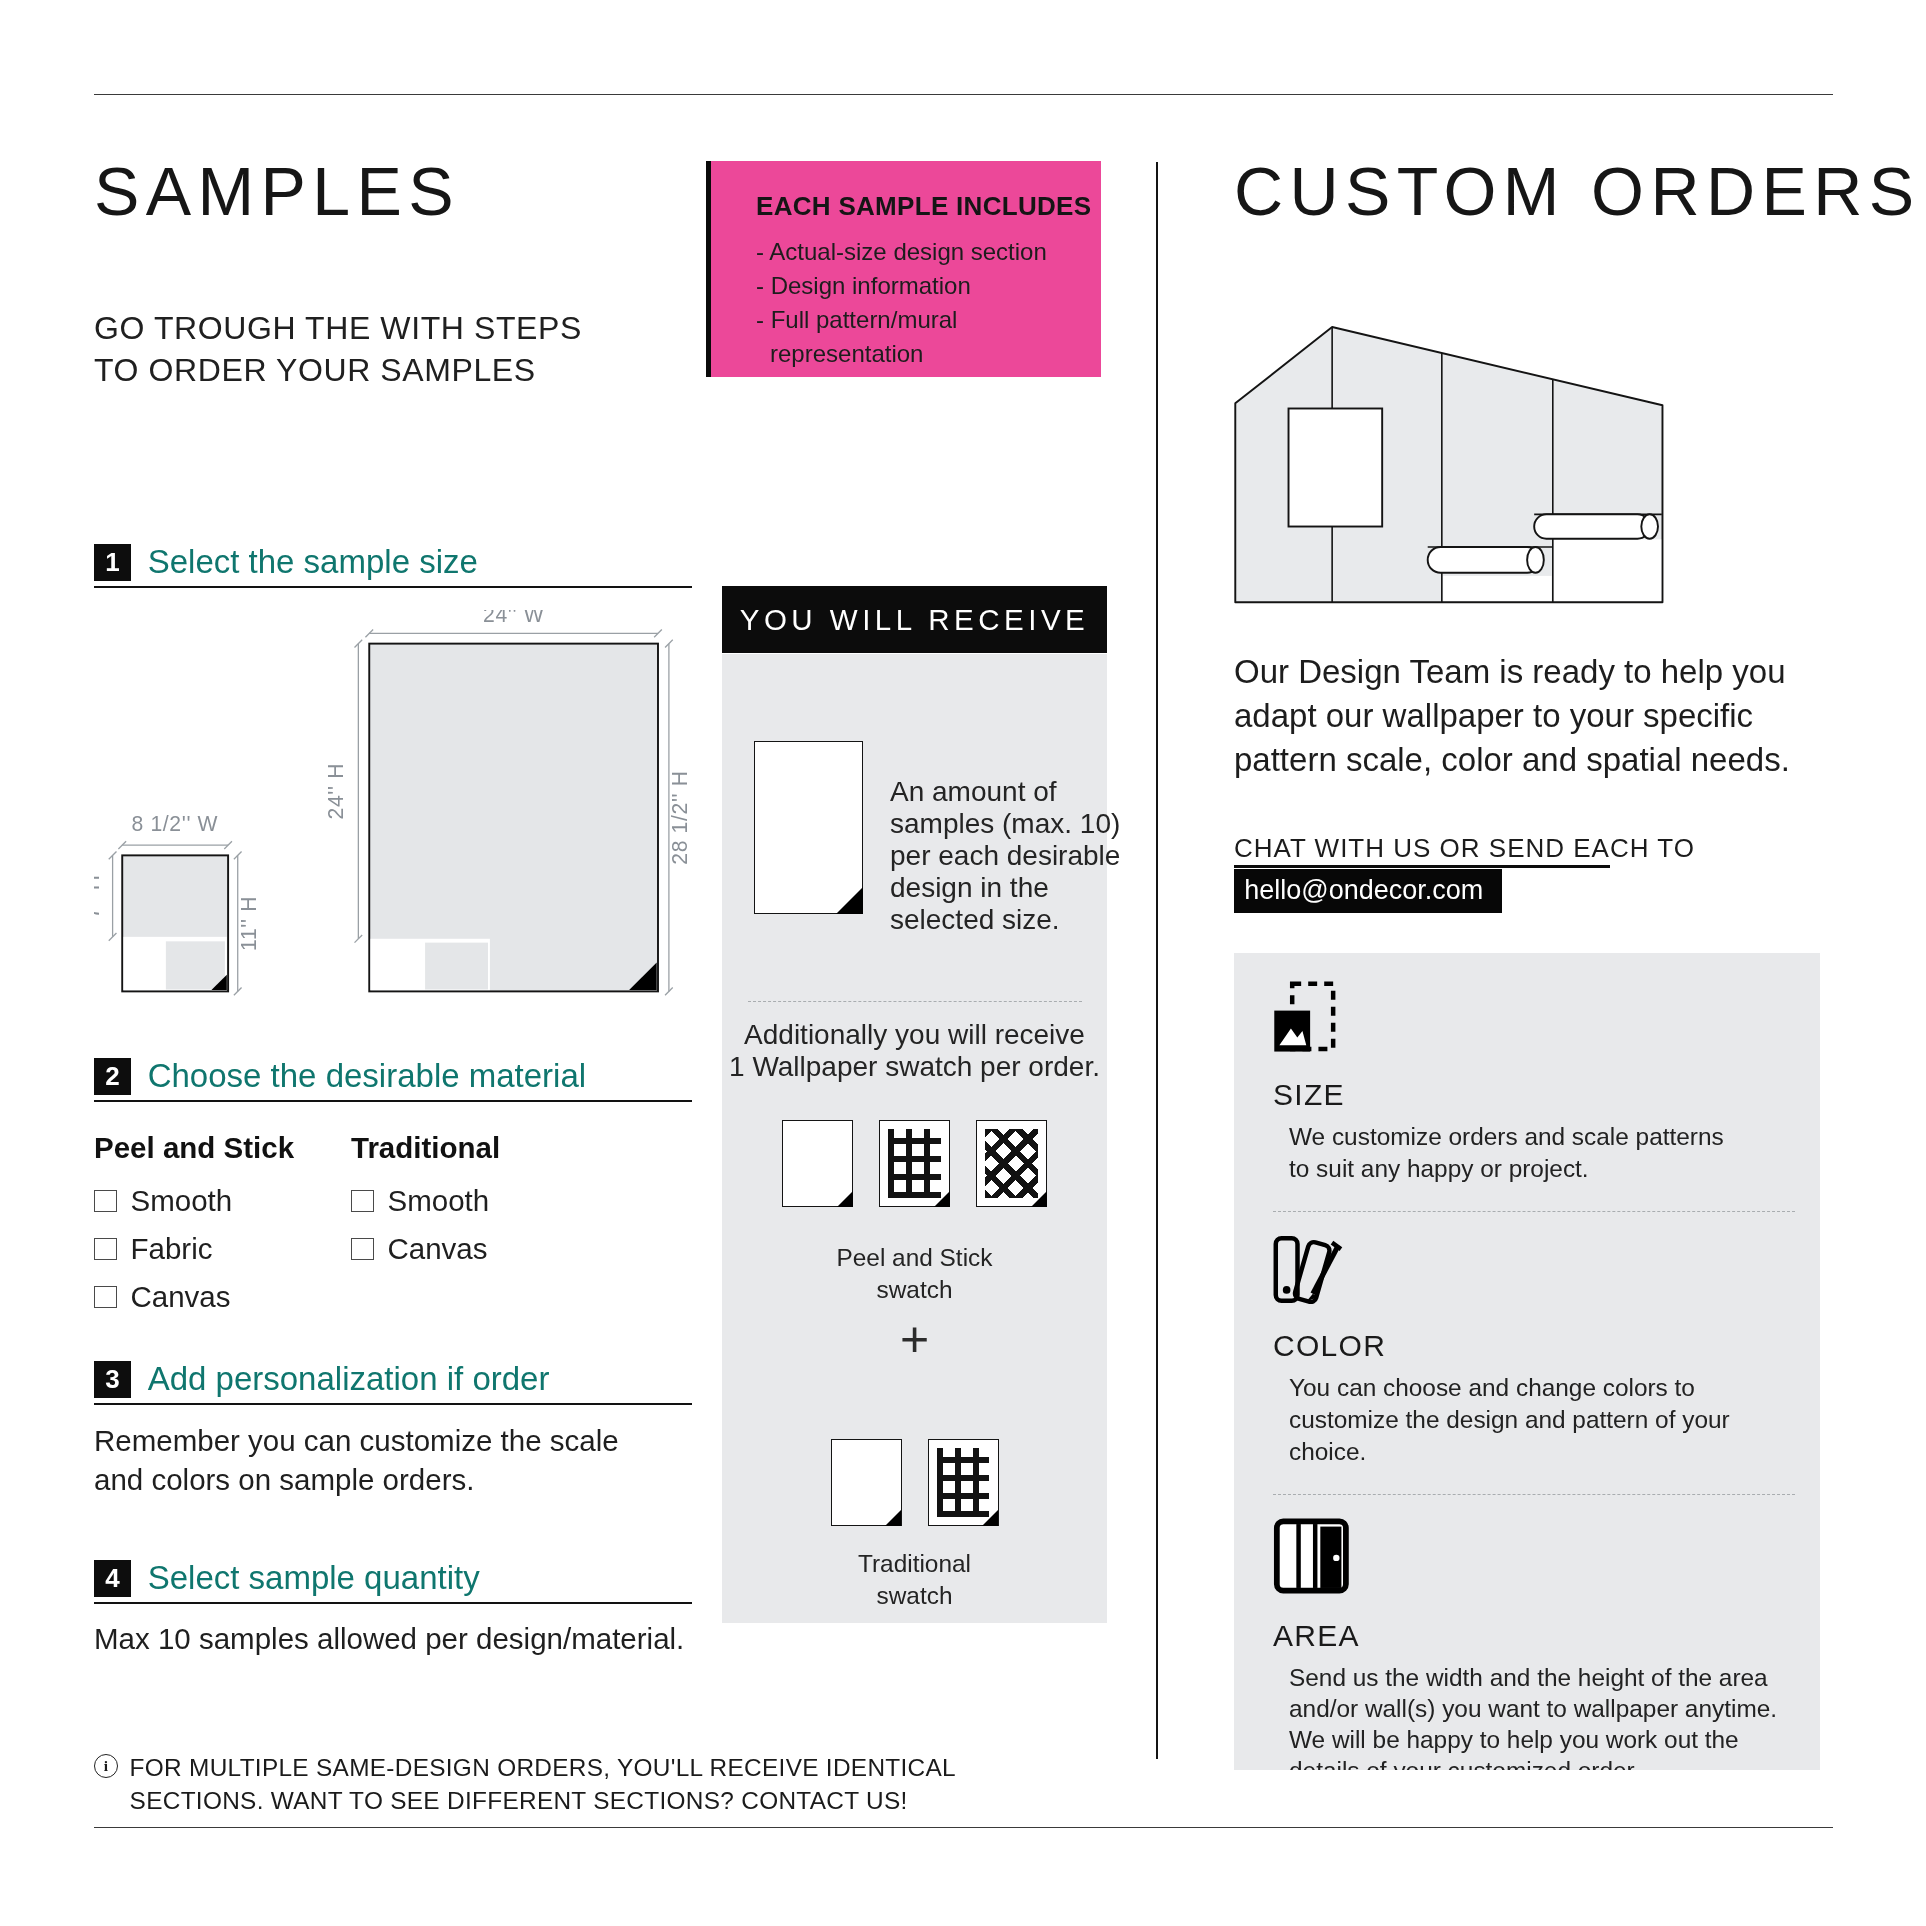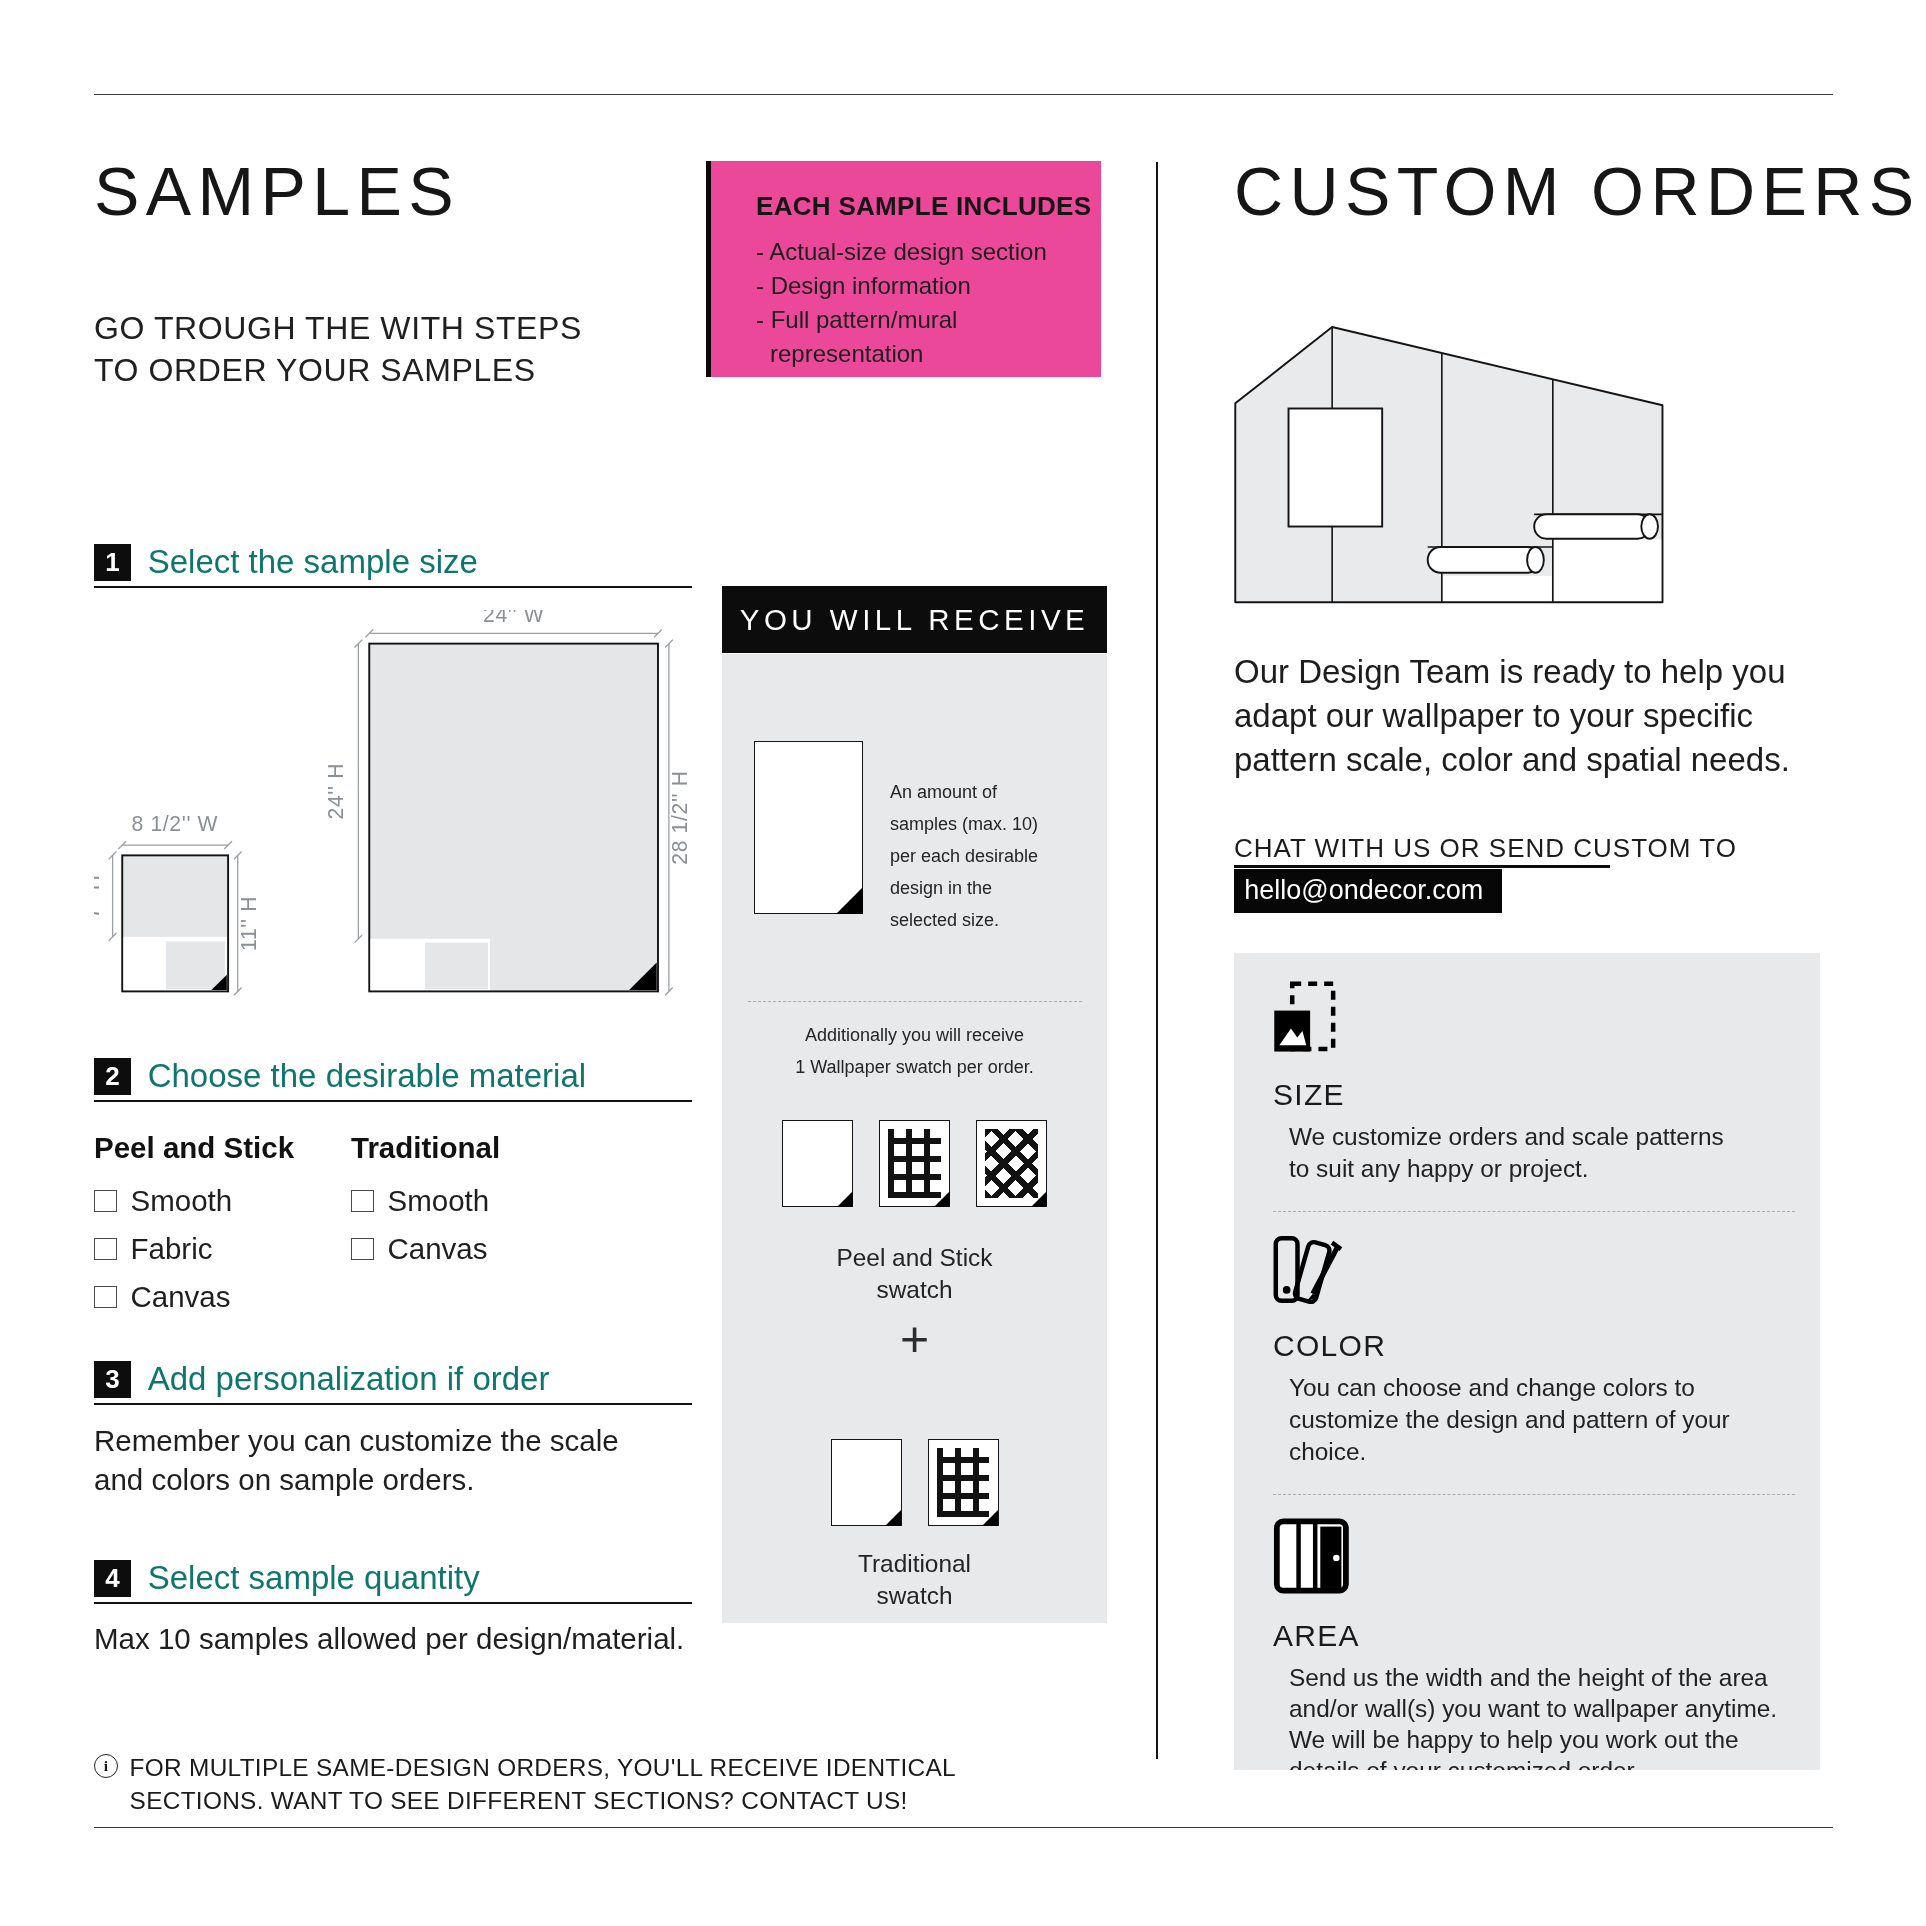--- a/index.html
+++ b/index.html
@@ -48,21 +48,21 @@
   .banner{position:absolute;left:722px;top:586px;width:385px;height:67px;background:#0c0c0c;
           display:flex;align-items:center;justify-content:center;}
   .banner span{color:#fff;font-size:29.5px;letter-spacing:4.5px;white-space:nowrap;}
   .midcol{position:absolute;left:722px;top:654px;width:385px;height:969px;background:#e8e9eb;}
 
   .sheet{position:absolute;background:#fff;border:1.9px solid #141414;}
   .fold{position:absolute;right:-0.6px;bottom:-0.6px;width:0;height:0;border-style:solid;
         border-width:0 0 22px 22px;border-color:transparent transparent #000 transparent;}
   .fold.big{border-width:0 0 27px 27px;}
 
-  .mid-text{font-size:18px;line-height:32px;color:#242424;white-space:nowrap;}
+  .mid-text{font-size:28px;line-height:32px;color:#242424;white-space:nowrap;}
   .dashed{border-top:1.3px dashed #a9adb0;height:0;}
 
   .swatchrow{position:absolute;left:0;width:100%;display:flex;justify-content:center;gap:26px;}
   .swatch{position:relative;width:69px;height:85px;background:#fff;border:1.9px solid #141414;}
   .swatch .pattern{position:absolute;inset:8.3px;}
   .pattern.grid{background:
       repeating-linear-gradient(90deg,#121212 0 5.8px,transparent 5.8px 18px),
       repeating-linear-gradient(0deg,#121212 0 5.8px,transparent 5.8px 18px);}
   .pattern.cross{background:
       repeating-linear-gradient(45deg,#121212 0 5.8px,transparent 5.8px 17.3px),
@@ -297,21 +297,21 @@
 
     <rect x="85" y="136" width="146" height="184" fill="#ffffff" stroke="#141414" stroke-width="3"></rect>
   </svg>
 
   <div class="abs custom-intro" style="left:1234px;top:650px;">
     <div>Our Design Team is ready to help you</div>
     <div>adapt our wallpaper to your specific</div>
     <div>pattern scale, color and spatial needs.</div>
   </div>
 
-  <div class="abs chat-label" style="left:1234px;top:833px;">CHAT WITH US OR SEND CUSTOM TO</div>
+  <div class="abs chat-label" style="left:1234px;top:833px;">CHAT WITH US OR SEND EACH TO</div>
   <div class="chat-underline"></div>
   <div class="email-chip">hello@ondecor.com</div>
 
   <div class="rightbox">
 
     
     <svg width="64" height="72" viewBox="0 0 100 112">
       <rect x="30" y="4" width="64" height="102" fill="none" stroke="#000" stroke-width="7" stroke-dasharray="14 11"></rect>
       <rect x="2" y="46" width="56" height="64" fill="#000"></rect>
       <path d="M10,100 L28,74 L38,88 L46,78 L52,100 Z" fill="#ffffff"></path>

